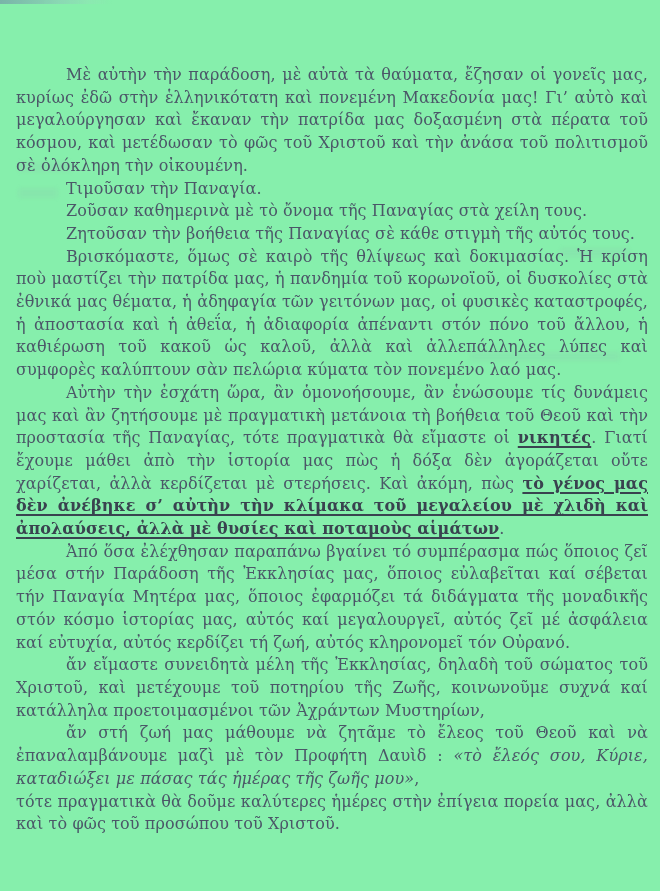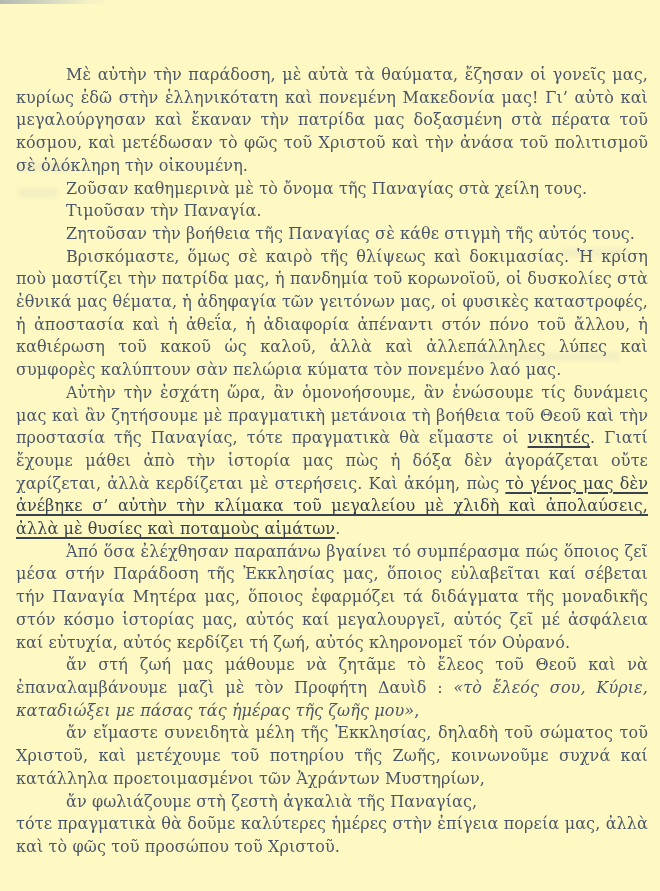--- a/index.html
+++ b/index.html
@@ -4,21 +4,21 @@
 <style>
   html, body {
     margin: 0;
     padding: 0;
     background: #ffffff;
   }
   .page {
     position: relative;
     width: 660px;
     height: 891px;
-    background: #fef9c3;
+    background: #86efac;
     overflow: hidden;
     font-family: "DejaVu Serif", "Liberation Serif", serif;
   }
   
   .scan-artifact-top {
     position: absolute;
     top: 0;
     left: 0;
     width: 112px;
     height: 4px;
@@ -54,45 +54,44 @@
   p.para {
     margin: 0;
     text-align: justify;
     text-justify: inter-word;
   }
   p.para.indent {
     text-indent: 50px;
   }
   .run-normal { }
   .run-bold-underline {
-    font-weight: 400;
+    font-weight: 700;
     color: #39434f;
     text-decoration: underline;
     text-decoration-thickness: 1.6px;
     text-underline-offset: 3px;
   }
   .run-italic {
     font-style: italic;
   }
 </style>
 </head>
 <body>
 
 <div class="page">
   <div class="scan-artifact-top"></div>
   <div class="ghost g1"></div>
   <div class="ghost g2"></div>
   <div class="ghost g3"></div>
   <div class="ghost g4"></div>
   <div class="text-block" style="color: rgb(75, 87, 104);">
       <p class="para indent"><span class="run-normal">Μὲ αὐτὴν τὴν παράδοση, μὲ αὐτὰ τὰ θαύματα, ἔζησαν οἱ γονεῖς μας, κυρίως ἐδῶ στὴν ἑλληνικότατη καὶ πονεμένη Μακεδονία μας! Γι’ αὐτὸ καὶ μεγαλούργησαν καὶ ἔκαναν τὴν πατρίδα μας δοξασμένη στὰ πέρατα τοῦ κόσμου, καὶ μετέδωσαν τὸ φῶς τοῦ Χριστοῦ καὶ τὴν ἀνάσα τοῦ πολιτισμοῦ σὲ ὁλόκληρη τὴν οἰκουμένη.</span></p>
+      <p class="para indent"><span class="run-normal">Τιμοῦσαν τὴν Παναγία.</span></p>
       <p class="para indent"><span class="run-normal">Ζοῦσαν καθημερινὰ μὲ τὸ ὄνομα τῆς Παναγίας στὰ χείλη τους.</span></p>
-      <p class="para indent"><span class="run-normal">Τιμοῦσαν τὴν Παναγία.</span></p>
       <p class="para indent"><span class="run-normal">Ζητοῦσαν τὴν βοήθεια τῆς Παναγίας σὲ κάθε στιγμὴ τῆς αὐτός τους.</span></p>
       <p class="para indent"><span class="run-normal">Βρισκόμαστε, ὅμως σὲ καιρὸ τῆς θλίψεως καὶ δοκιμασίας. Ἡ κρίση ποὺ μαστίζει τὴν πατρίδα μας, ἡ πανδημία τοῦ κορωνοϊοῦ, οἱ δυσκολίες στὰ ἐθνικά μας θέματα, ἡ ἀδηφαγία τῶν γειτόνων μας, οἱ φυσικὲς καταστροφές, ἡ ἀποστασία καὶ ἡ ἀθεΐα, ἡ ἀδιαφορία ἀπέναντι στόν πόνο τοῦ ἄλλου, ἡ καθιέρωση τοῦ κακοῦ ὡς καλοῦ, ἀλλὰ καὶ ἀλλεπάλληλες λύπες καὶ συμφορὲς καλύπτουν σὰν πελώρια κύματα τὸν πονεμένο λαό μας.</span></p>
       <p class="para indent"><span class="run-normal">Αὐτὴν τὴν ἐσχάτη ὥρα, ἂν ὁμονοήσουμε, ἂν ἑνώσουμε τίς δυνάμεις μας καὶ ἂν ζητήσουμε μὲ πραγματικὴ μετάνοια τὴ βοήθεια τοῦ Θεοῦ καὶ τὴν προστασία τῆς Παναγίας, τότε πραγματικὰ θὰ εἴμαστε οἱ </span><span class="run-bold-underline">νικητές</span><span class="run-normal">. Γιατί ἔχουμε μάθει ἀπὸ τὴν ἱστορία μας πὼς ἡ δόξα δὲν ἀγοράζεται οὔτε χαρίζεται, ἀλλὰ κερδίζεται μὲ στερήσεις. Καὶ ἀκόμη, πὼς </span><span class="run-bold-underline">τὸ γένος μας δὲν ἀνέβηκε σ’ αὐτὴν τὴν κλίμακα τοῦ μεγαλείου μὲ χλιδὴ καὶ ἀπολαύσεις, ἀλλὰ μὲ θυσίες καὶ ποταμοὺς αἱμάτων</span><span class="run-normal">.</span></p>
       <p class="para indent"><span class="run-normal">Ἀπό ὅσα ἐλέχθησαν παραπάνω βγαίνει τό συμπέρασμα πώς ὅποιος ζεῖ μέσα στήν Παράδοση τῆς Ἐκκλησίας μας, ὅποιος εὐλαβεῖται καί σέβεται τήν Παναγία Μητέρα μας, ὅποιος ἐφαρμόζει τά διδάγματα τῆς μοναδικῆς στόν κόσμο ἱστορίας μας, αὐτός καί μεγαλουργεῖ, αὐτός ζεῖ μέ ἀσφάλεια καί εὐτυχία, αὐτός κερδίζει τή ζωή, αὐτός κληρονομεῖ τόν Οὐρανό.</span></p>
+      <p class="para indent"><span class="run-normal">ἄν εἴμαστε συνειδητὰ μέλη τῆς Ἐκκλησίας, δηλαδὴ τοῦ σώματος τοῦ Χριστοῦ, καὶ μετέχουμε τοῦ ποτηρίου τῆς Ζωῆς, κοινωνοῦμε συχνά καί κατάλληλα προετοιμασμένοι τῶν Ἀχράντων Μυστηρίων,</span></p>
       <p class="para indent"><span class="run-normal">ἄν στή ζωή μας μάθουμε νὰ ζητᾶμε τὸ ἔλεος τοῦ Θεοῦ καὶ νὰ ἐπαναλαμβάνουμε μαζὶ μὲ τὸν Προφήτη Δαυὶδ : </span><span class="run-italic">«τὸ ἔλεός σου, Κύριε, καταδιώξει με πάσας τάς ἡμέρας τῆς ζωῆς μου»</span><span class="run-normal">,</span></p>
-      <p class="para indent"><span class="run-normal">ἄν εἴμαστε συνειδητὰ μέλη τῆς Ἐκκλησίας, δηλαδὴ τοῦ σώματος τοῦ Χριστοῦ, καὶ μετέχουμε τοῦ ποτηρίου τῆς Ζωῆς, κοινωνοῦμε συχνά καί κατάλληλα προετοιμασμένοι τῶν Ἀχράντων Μυστηρίων,</span></p>
-      <p class="para indent"><span class="run-normal">ἄν φωλιάζουμε στὴ ζεστὴ ἀγκαλιὰ τῆς Παναγίας,</span></p>
       <p class="para"><span class="run-normal">τότε πραγματικὰ θὰ δοῦμε καλύτερες ἡμέρες στὴν ἐπίγεια πορεία μας, ἀλλὰ καὶ τὸ φῶς τοῦ προσώπου τοῦ Χριστοῦ.</span></p>
     </div>
 </div>
 
 </body></html>

